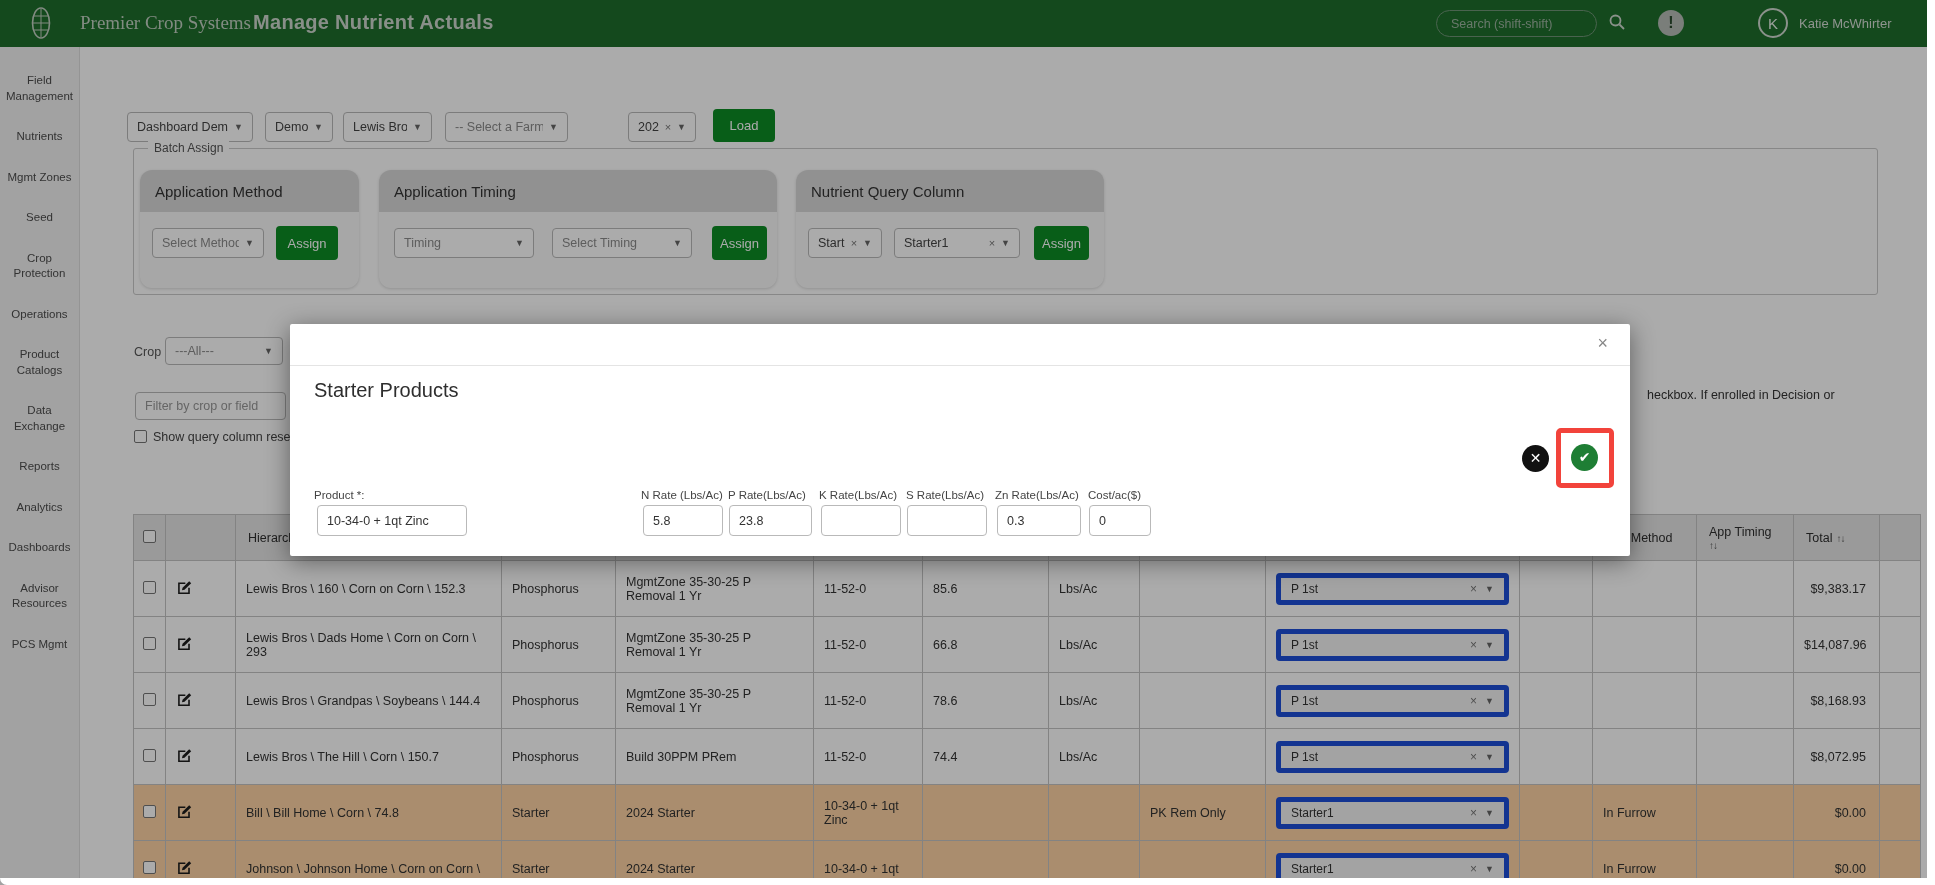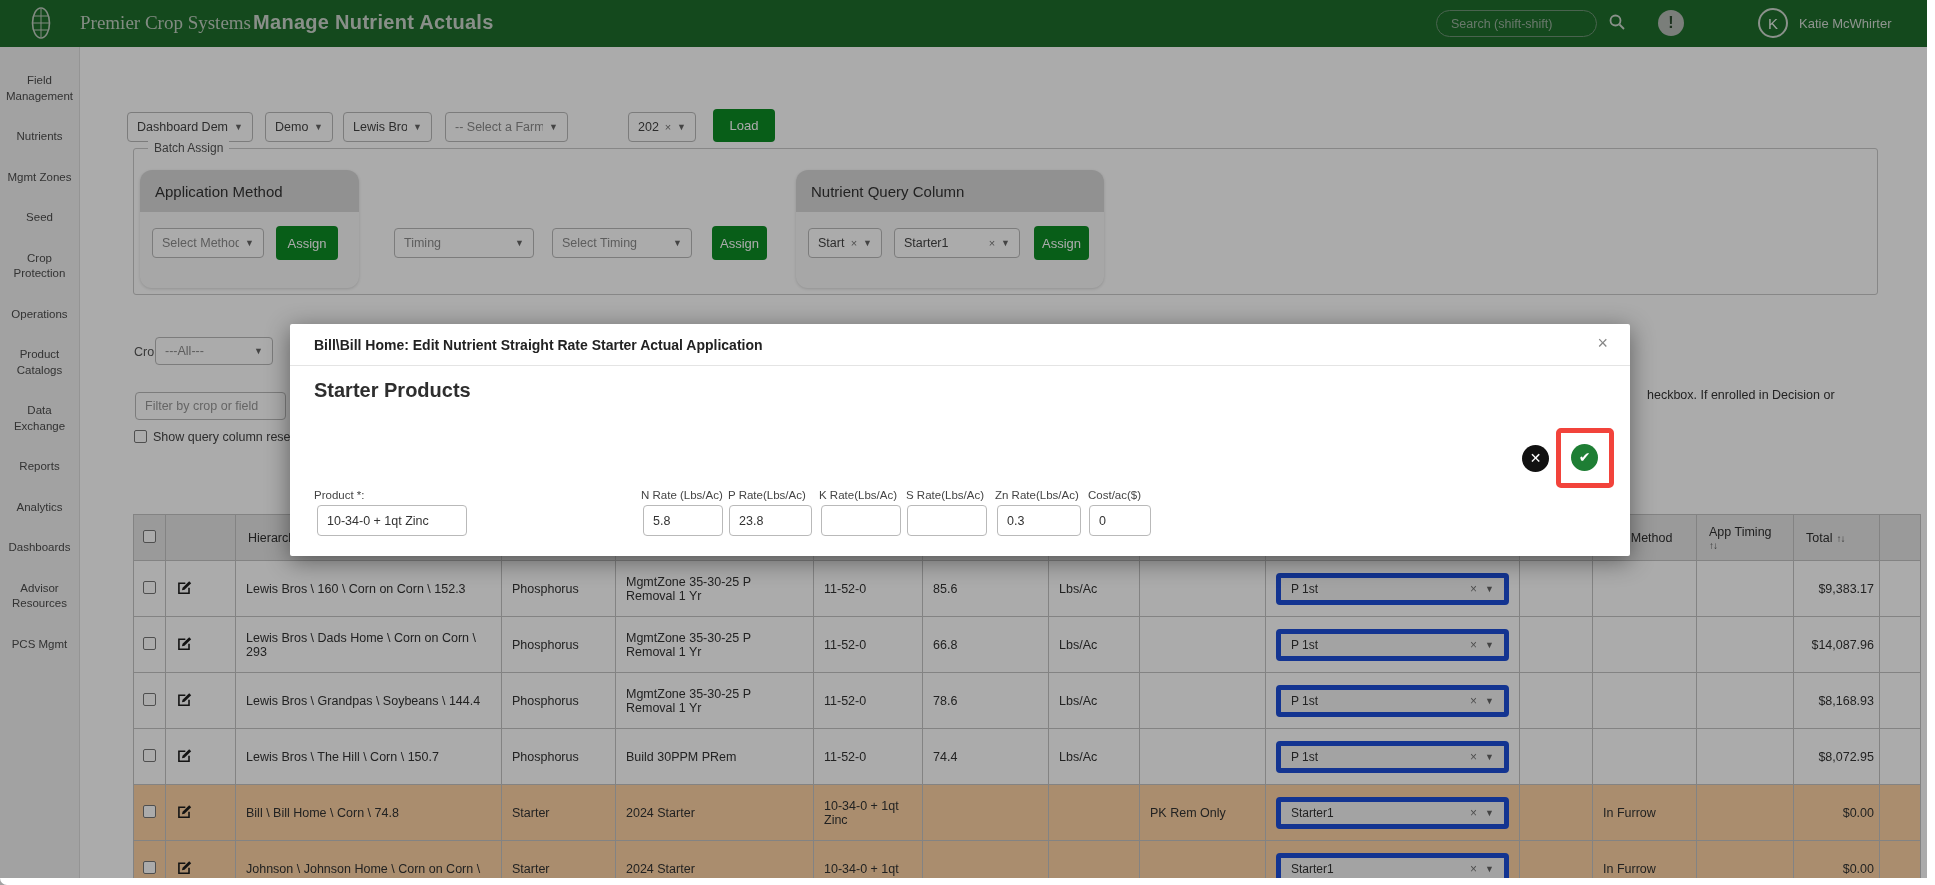--- a/index.html
+++ b/index.html
@@ -59,39 +59,39 @@
 
   
   .table-wrap { position:absolute; left:133px; top:514px; width:1789px; height:371px; overflow:hidden; }
   table { border-collapse:collapse; table-layout:fixed; width:1787px; }
   th, td { border:1px solid #c3c3c3; font-size:12.5px; color:#333; vertical-align:middle;
     overflow:hidden; }
   thead th { background:#e6e6e6; height:46px; text-align:left; padding:0 12px; font-weight:500; color:#2f2f2f; }
   tbody td { height:56px; background:#fff; padding:0 10px; }
   tbody tr.hl td { background:#fed3a4; }
   td.cb-cell, th.cb-cell { text-align:center; padding:0; }
-  td.total-cell { text-align:right; padding-right:5px; }
+  td.total-cell { text-align:right; padding-right:13px; }
   .sort { font-size:10px; color:#555; letter-spacing:-1px; margin-left:4px; }
   .th-timing .sort { display:block; margin:1px 0 0 0; }
   .cell-select { background:#f4f4f4; border:5px solid #1d4ed8; border-radius:4px; height:32px;
     display:flex; align-items:center; font-size:12px; color:#333; padding:0 10px; }
   .cell-select .grow { flex:1; }
   .cell-select .clear { color:#777; font-size:12px; margin-right:8px; }
   .cell-select .caret { color:#666; font-size:9px; }
   .edit-btn { display:inline-block; cursor:pointer; }
 
   
   .overlay { position:absolute; left:0; top:0; width:1935px; height:885px;
     background:rgba(0,0,0,.33); z-index:30; }
   .modal { position:absolute; left:290px; top:324px; width:1340px; height:232px; background:#fff;
     z-index:40; box-shadow:0 5px 25px rgba(0,0,0,.45); border-radius:2px; }
   .modal-titlebar { position:absolute; left:0; top:0; width:100%; height:42px; border-bottom:1px solid #e4e4e4; }
   .modal-title { position:absolute; left:24px; top:13px; font-size:14px; font-weight:600; color:#222; }
   .modal-close { position:absolute; right:22px; top:9px; font-size:18px; color:#888; cursor:pointer; }
-  .modal-section { position:absolute; left:24px; top:55px; font-size:20px; font-weight:bold; color:#2e2e2e; }
+  .modal-section { position:absolute; left:24px; top:55px; font-size:20px; font-weight:normal; color:#2e2e2e; }
   .icon-circle { position:absolute; width:27px; height:27px; border-radius:50%; color:#fff;
     text-align:center; line-height:27px; font-size:14px; cursor:pointer; }
   .cancel-circle { left:1232px; top:121px; background:#111; }
   .confirm-circle { left:1281px; top:120px; background:#1e7e34; z-index:2; }
   .red-box { position:absolute; left:1266px; top:104px; width:58px; height:60px;
     border:5px solid #f2433b; border-radius:5px; z-index:1; }
   .f-label { position:absolute; top:165px; font-size:11.5px; color:#444; white-space:nowrap; }
   .f-input { position:absolute; top:181px; height:31px; border:1px solid #b9b9b9; border-radius:4px;
     font-size:12.5px; color:#333; padding:0 9px; outline:none; }
 
@@ -169,20 +169,23 @@
 
   <div class="card" style="left:140px; width:219px;">
     <div class="card-head">Application Method</div>
   </div>
   <div class="sel ghost" style="left:152px; top:228px; width:112px;">
     <span class="grow">Select Method</span>
     <span class="caret">▼</span>
   </div>
   <button class="btn-green" style="left:276px; top:226px; width:62px; height:34px;">Assign</button>
 
+  <div class="card" style="left:379px; width:398px;">
+    <div class="card-head">Application Timing</div>
+  </div>
   <div class="sel ghost" style="left:394px; top:228px; width:140px;">
     <span class="grow">Timing</span>
     <span class="caret">▼</span>
   </div>
   <div class="sel ghost" style="left:552px; top:228px; width:140px;">
     <span class="grow">Select Timing</span>
     <span class="caret">▼</span>
   </div>
   <button class="btn-green" style="left:712px; top:226px; width:55px; height:34px;">Assign</button>
 
@@ -195,21 +198,21 @@
     <span class="caret">▼</span>
   </div>
   <div class="sel" style="left:894px; top:228px; width:126px;">
     <span class="grow">Starter1</span>
     <span class="clear">×</span>
     <span class="caret">▼</span>
   </div>
   <button class="btn-green" style="left:1034px; top:226px; width:55px; height:34px;">Assign</button>
 
   <span class="lbl" style="left:134px; top:345px;">Crop</span>
-  <div class="sel ghost" style="left:155px; top:337px; width:118px; height:28px;">
+  <div class="sel ghost" style="left:165px; top:337px; width:118px; height:28px;">
     <span class="grow">---All---</span>
     <span class="caret">▼</span>
   </div>
   <input class="text-input" style="left: 135px; top: 392px; width: 151px;" placeholder="Filter by crop or field">
   <span class="chk" style="left:134px; top:430px;"></span>
   <span class="chk-label" style="left:153px; top:430px;text-align:center;">Show query column rese</span>
   <span class="side-note">heckbox. If enrolled in Decision or</span>
 
   <div class="table-wrap">
     <table>
@@ -413,21 +416,20 @@
           <td></td>
         </tr>
       </tbody>
     </table>
   </div>
 
   <div class="overlay"></div>
 
   <div class="modal">
     <div class="modal-titlebar">
-      <span class="modal-title">Bill\Bill Home: Edit Nutrient Straight Rate Starter Actual Application</span>
       <span class="modal-close">×</span>
     </div>
     <div class="modal-section">Starter Products</div>
 
     <div class="icon-circle cancel-circle">✕</div>
     <div class="red-box"></div>
     <div class="icon-circle confirm-circle">✔</div>
 
     <span class="f-label" style="left:24px;">Product *:</span>
     <input class="f-input" style="left: 27px; width: 150px;" value="10-34-0 + 1qt Zinc">

